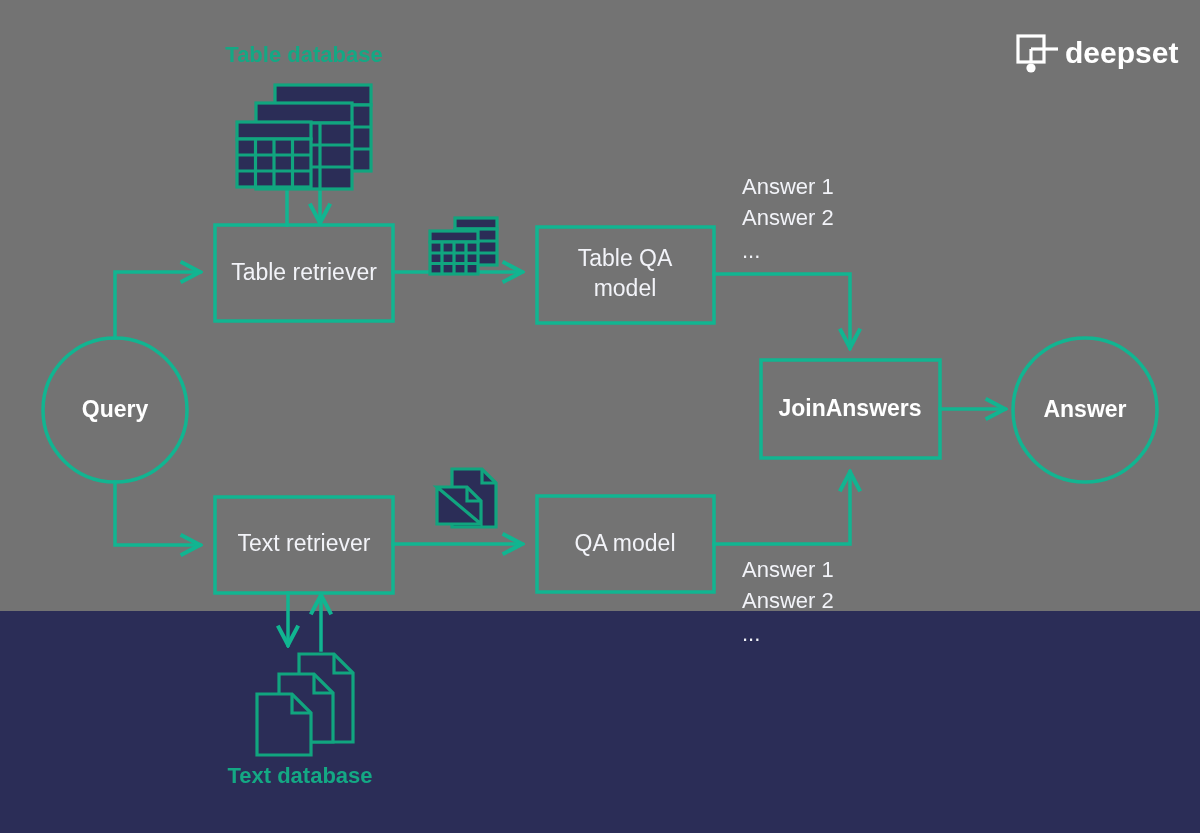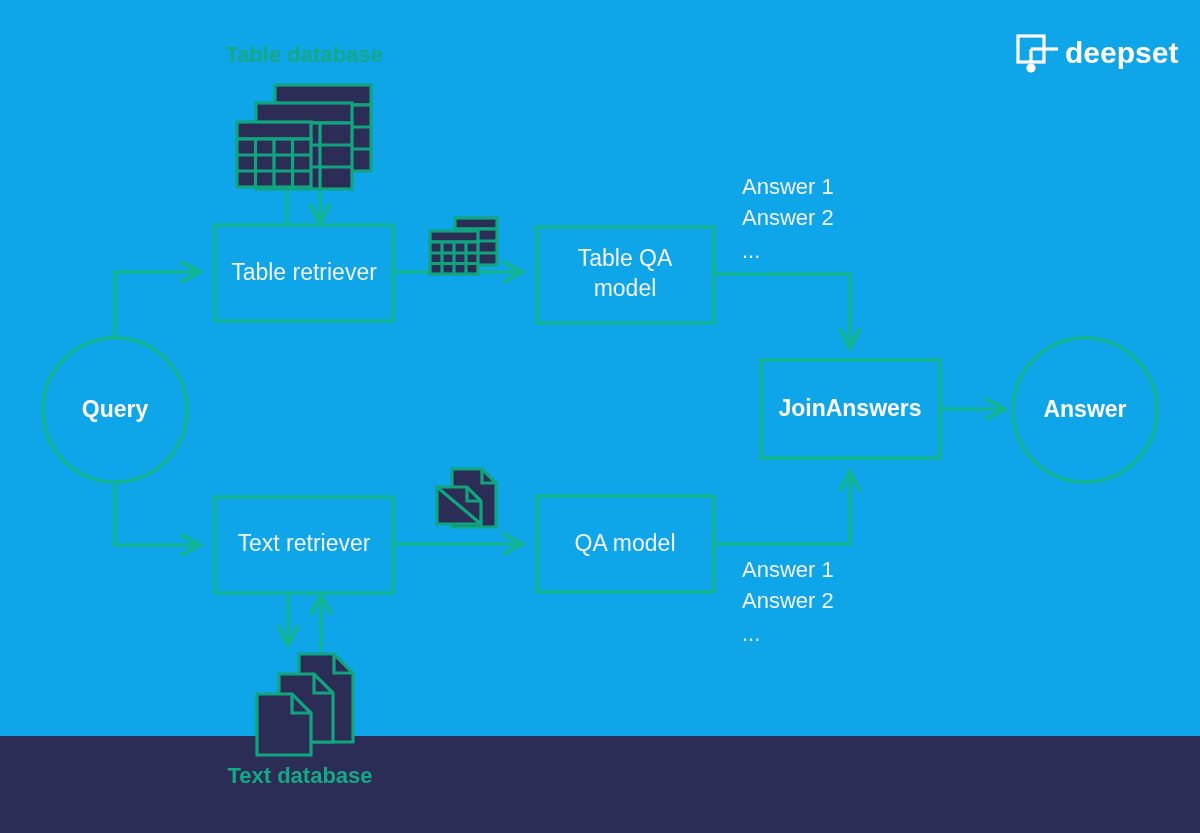--- a/index.html
+++ b/index.html
@@ -9,22 +9,22 @@
   }
   body {
     width: 1200px;
     height: 833px;
     overflow: hidden;
     font-family: "Liberation Sans", sans-serif;
   }
   #stage {
     position: relative;
     width: 1200px;
-    height: 736px;
-    background: #0ea5e9;
+    height: 611px;
+    background: #737373;
   }
   svg#diagram {
     position: absolute;
     top: 0;
     left: 0;
     width: 1200px;
     height: 833px;
     display: block;
   }
   .node-label {

